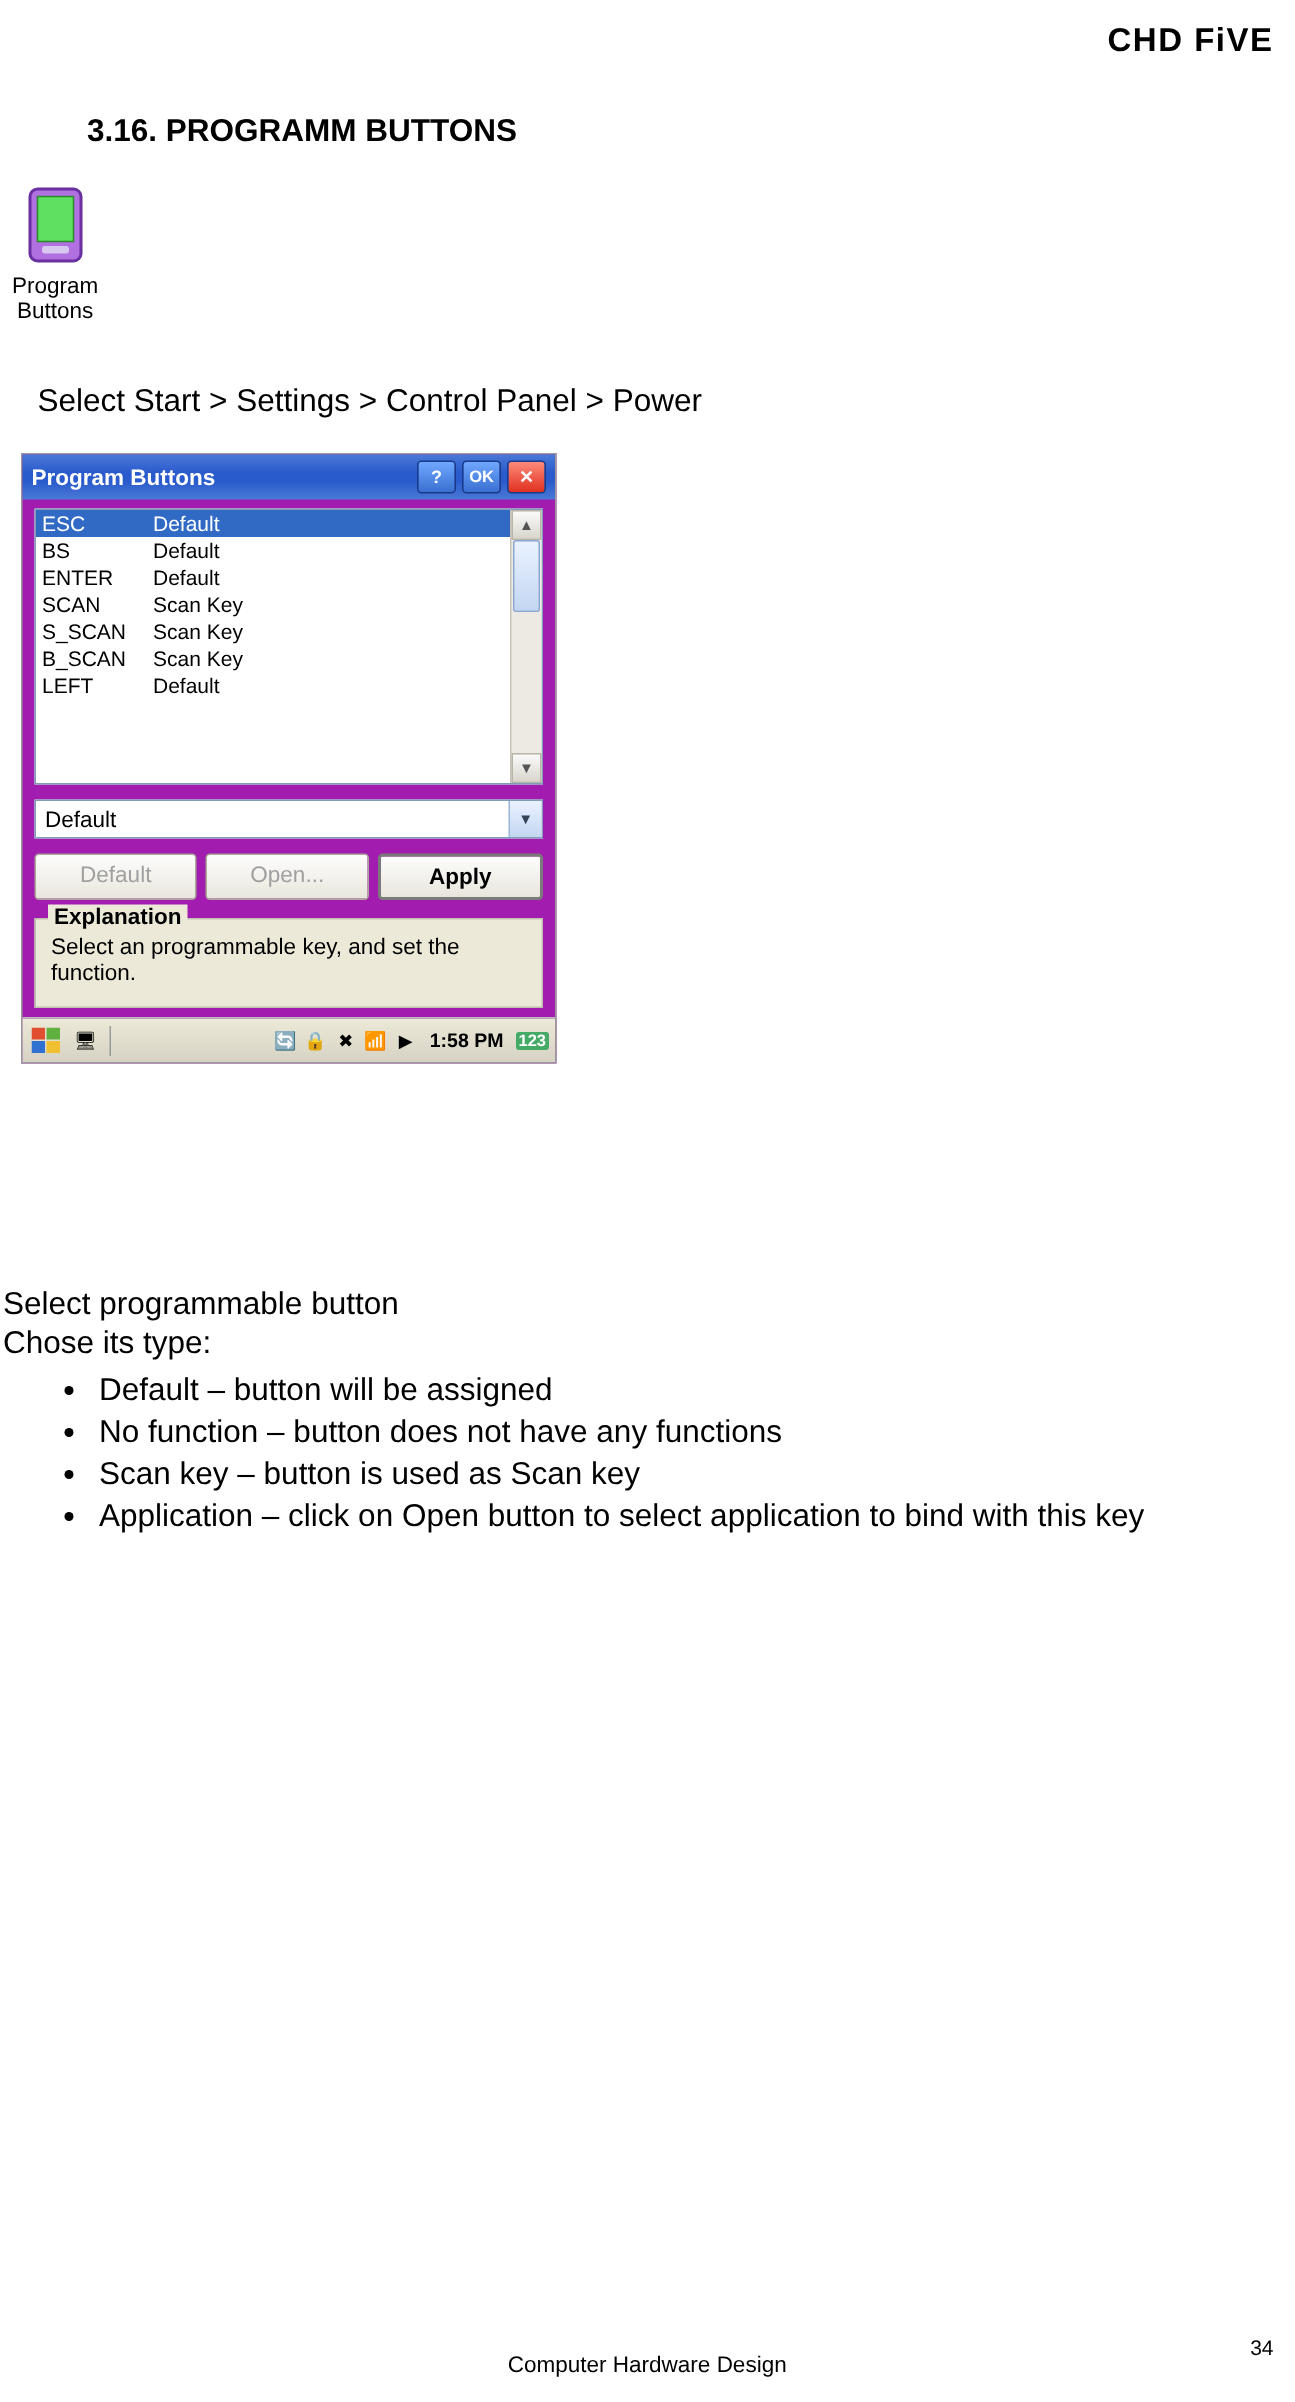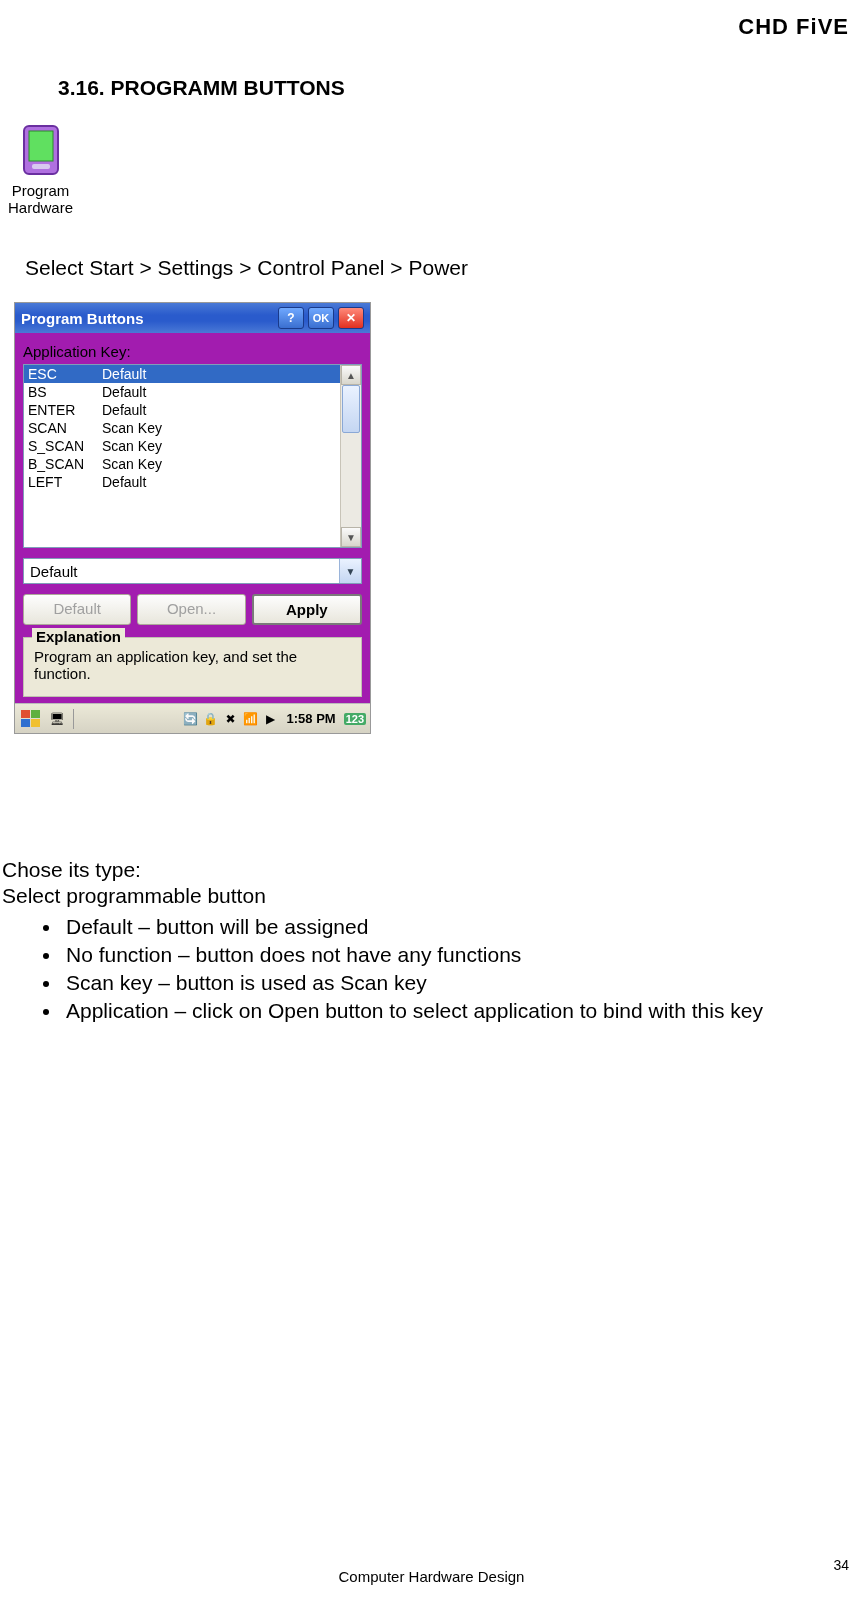--- a/index.html
+++ b/index.html
@@ -212,34 +212,33 @@
 
 <div class="pda-icon-block">
   <div class="pda-icon">
     <svg viewBox="0 0 42 56" width="42" height="56">
       <rect x="4" y="2" width="34" height="48" rx="5" fill="#b070e0" stroke="#6a2fa0" stroke-width="2"></rect>
       <rect x="9" y="7" width="24" height="30" fill="#60e060" stroke="#2a8a2a"></rect>
       <rect x="12" y="40" width="18" height="5" rx="2" fill="#d8c8f0"></rect>
     </svg>
   </div>
   <div>Program</div>
-  <div>Hardware</div>
+  <div>Buttons</div>
 </div>
 
 <div class="breadcrumb">Select Start &gt; Settings &gt; Control Panel &gt; Power</div>
 
 <div class="screenshot">
   <div class="titlebar">
     <span class="title">Program Buttons</span>
     <div class="tb-btn tb-help">?</div>
     <div class="tb-btn tb-ok">OK</div>
     <div class="tb-btn tb-close">✕</div>
   </div>
   <div class="panel">
-    <div class="label-appkey">Application Key:</div>
     <div class="listbox">
       <div class="listbox-rows">
         <div class="lrow sel">
             <span class="lcol1">ESC</span>
             <span class="lcol2">Default</span>
           </div>
         <div class="lrow">
             <span class="lcol1">BS</span>
             <span class="lcol2">Default</span>
           </div>
@@ -276,21 +275,21 @@
       <span>Default</span>
       <div class="dd-arrow">▼</div>
     </div>
     <div class="btn-row">
       <div class="wbtn disabled">Default</div>
       <div class="wbtn disabled">Open...</div>
       <div class="wbtn emph">Apply</div>
     </div>
     <div class="groupbox">
       <div class="legend">Explanation</div>
-      <div>Program an application key, and set the function.</div>
+      <div>Select an programmable key, and set the function.</div>
     </div>
   </div>
   <div class="taskbar">
     <div class="start">
       <svg width="20" height="18" viewBox="0 0 20 18">
           <rect x="0" y="0" width="9" height="8" fill="#e05030"></rect>
           <rect x="10" y="0" width="9" height="8" fill="#60b040"></rect>
           <rect x="0" y="9" width="9" height="8" fill="#3070d0"></rect>
           <rect x="10" y="9" width="9" height="8" fill="#f0c030"></rect>
         </svg>
@@ -303,22 +302,22 @@
       <span class="tray-icon">✖</span>
       <span class="tray-icon">📶</span>
       <span class="tray-icon">▶</span>
       <span class="clock">1:58 PM</span>
       <span class="kbd-icon">123</span>
     </div>
   </div>
 </div>
 
 <div class="body-text">
+  <div>Select programmable button</div>
   <div>Chose its type:</div>
-  <div>Select programmable button</div>
   <ul class="bullets">
     <li>Default – button will be assigned</li>
     <li>No function – button does not have any functions</li>
     <li>Scan key – button is used as Scan key</li>
     <li>Application – click on Open button to select application to bind with this key</li>
   </ul>
 </div>
 
 <div class="footer-center">Computer Hardware Design</div>
 <div class="footer-page">34</div>

